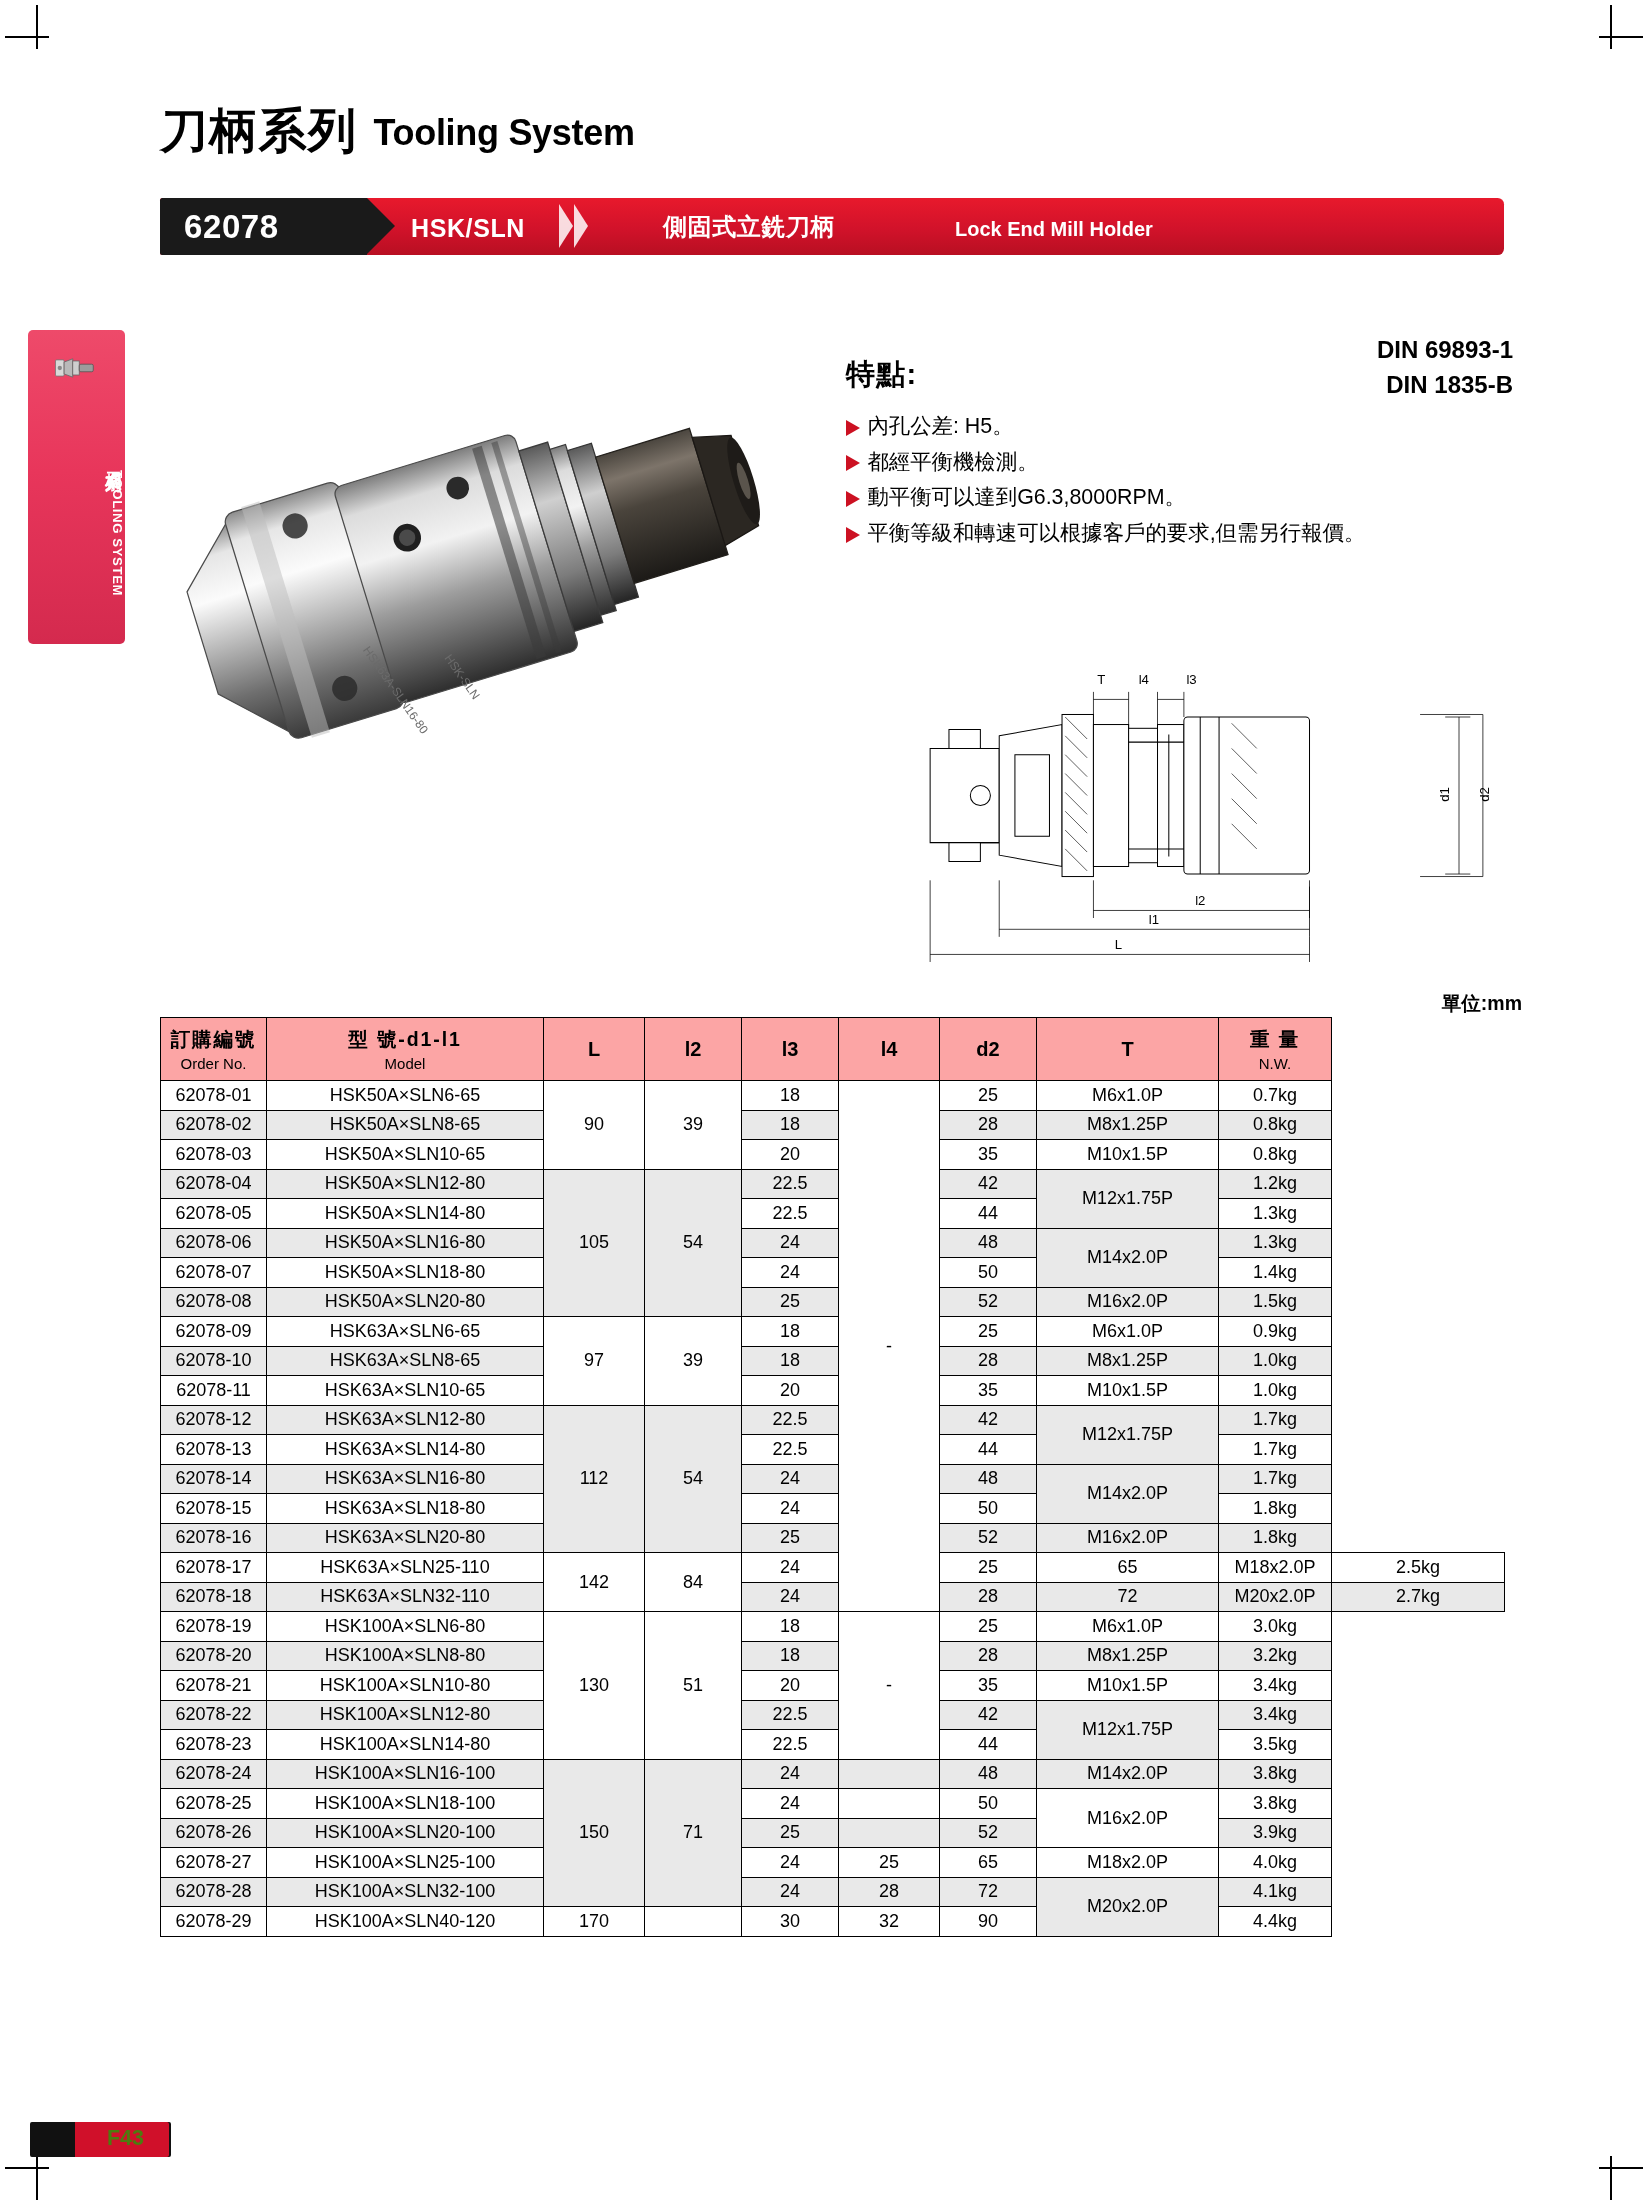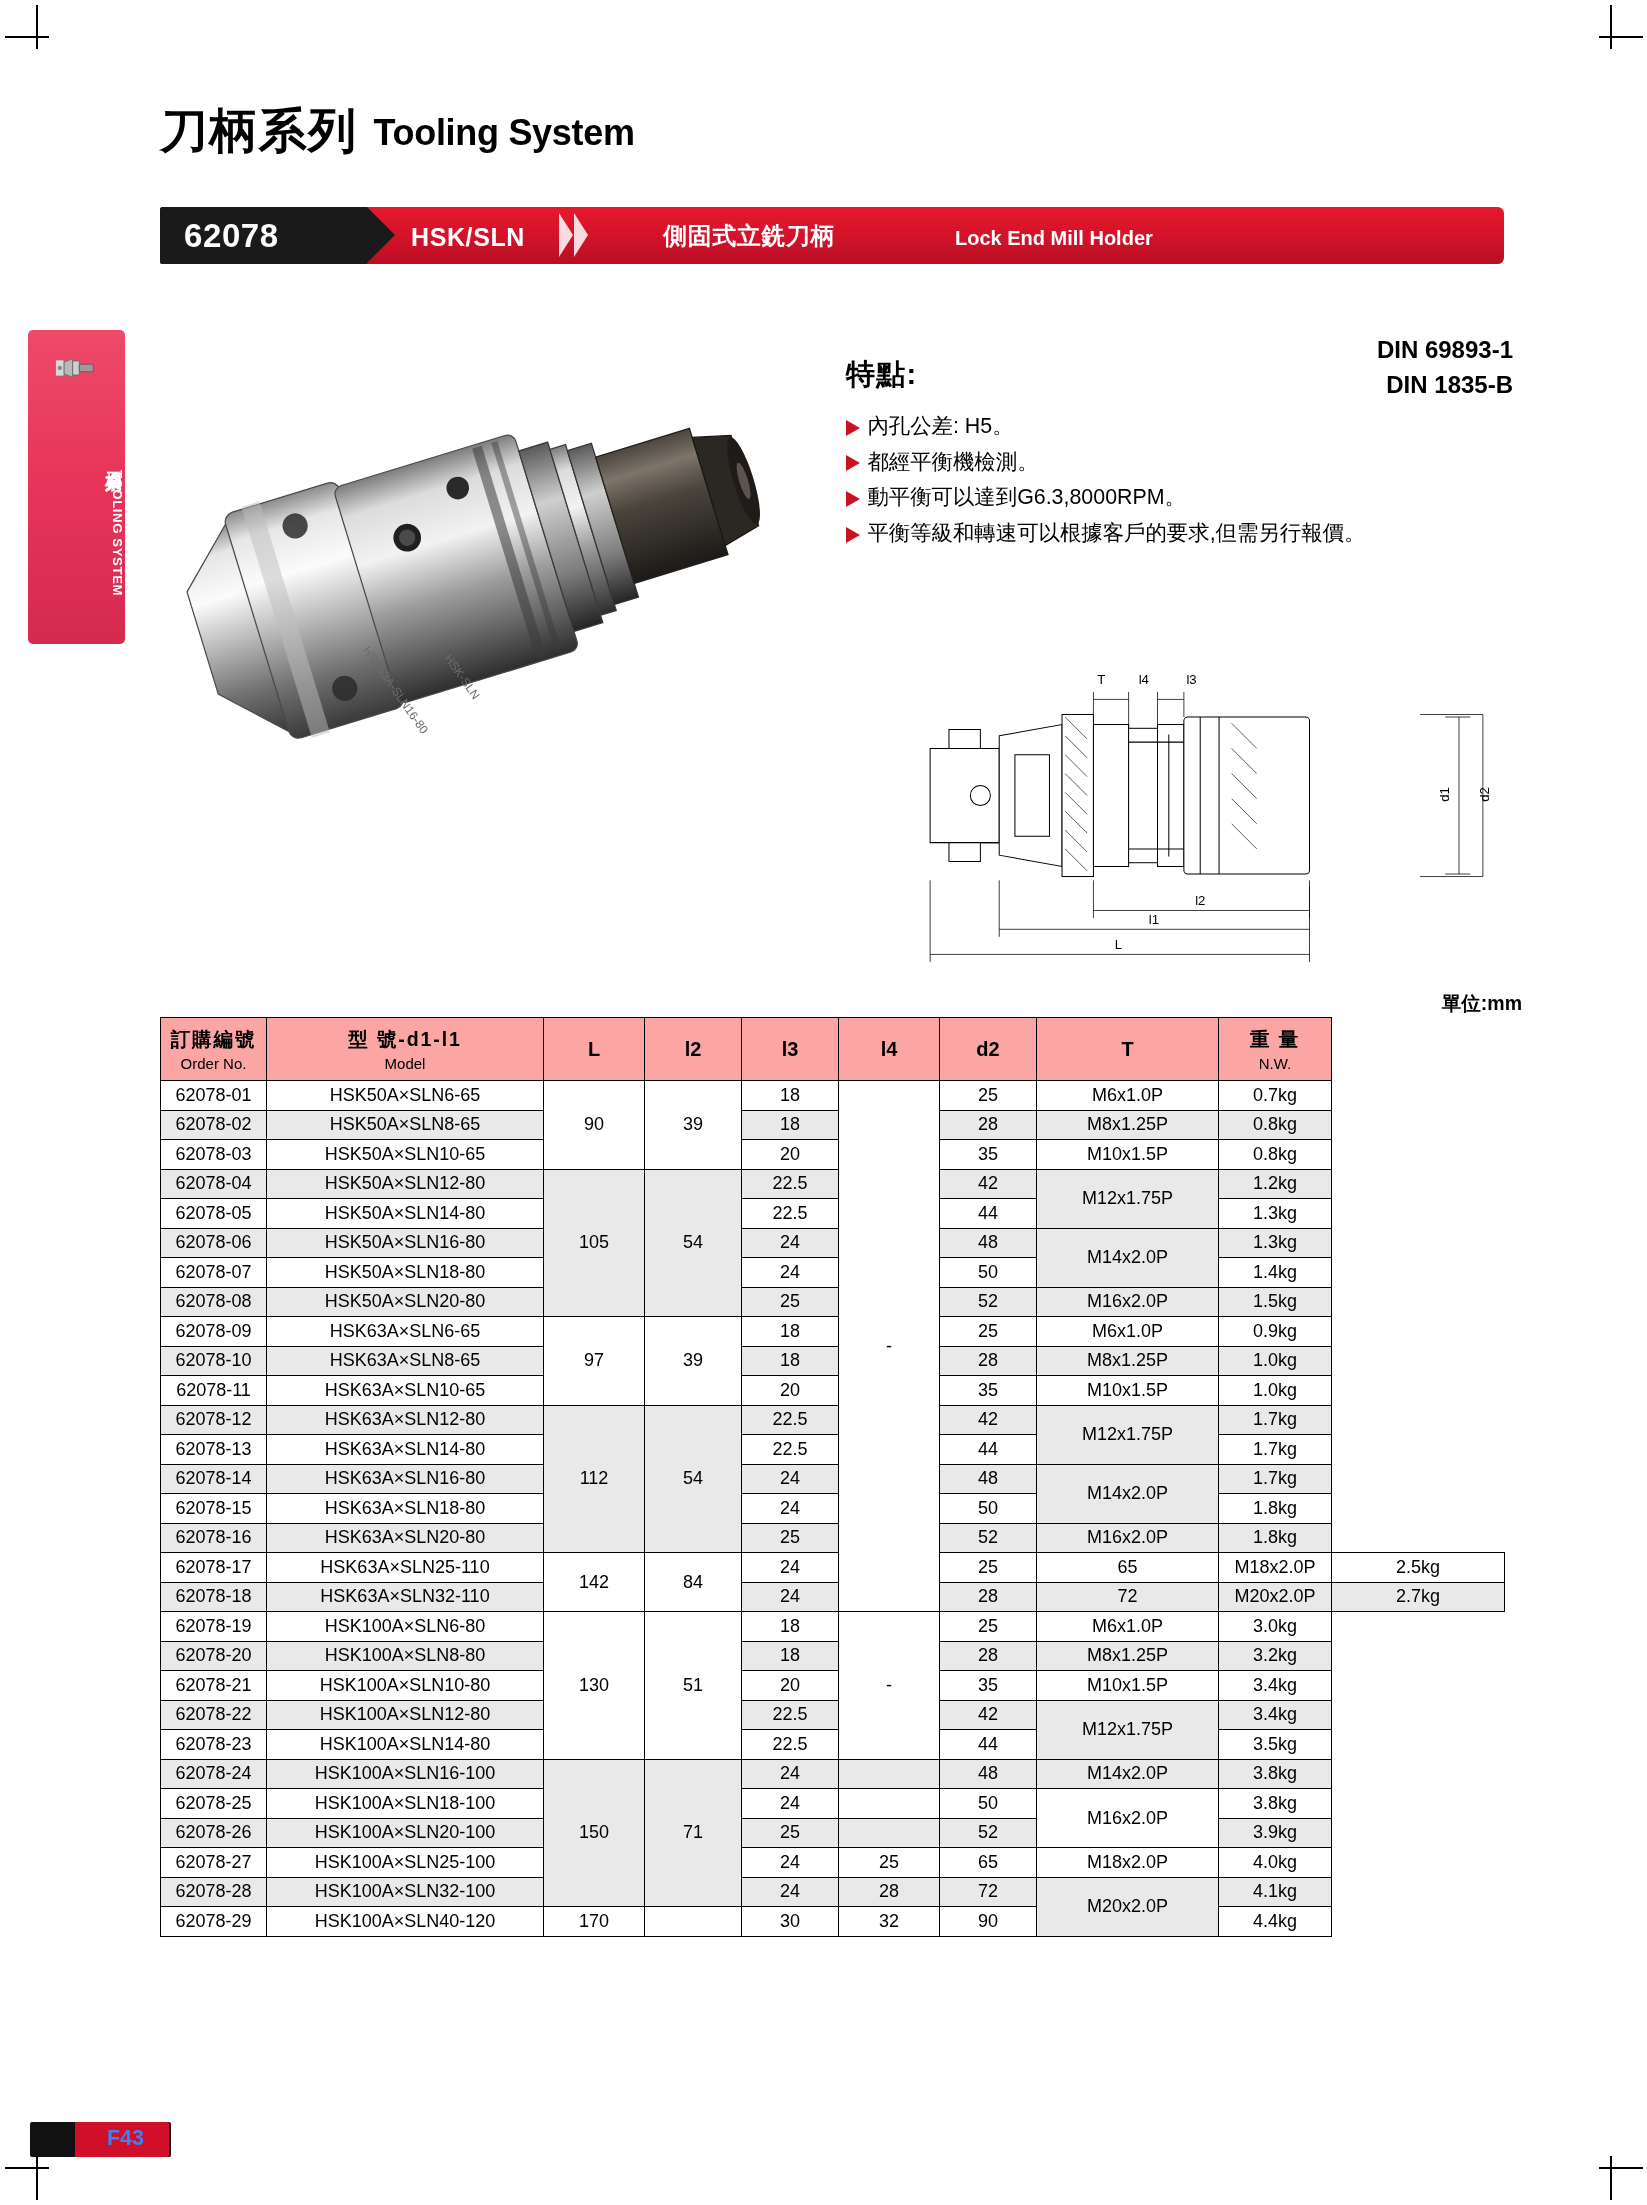--- a/index.html
+++ b/index.html
@@ -19,21 +19,21 @@
   .crop.v { width:1.9px; height:44px; }
   .crop.h { height:1.9px; width:44px; }
 
   
   .title-row { position:absolute; left:160px; top:107px; display:flex; align-items:flex-end; gap:16.3px; }
   .title-cn { font-size:48px; font-weight:bold; letter-spacing:1.3px; line-height:1; }
   .title-en { font-size:36px; font-weight:bold; line-height:1; padding-bottom:3.8px; letter-spacing:-0.3px; }
 
   
   .banner {
-    position:absolute; left:160px; top:207px; width:1344px; height:57px;
+    position:absolute; left:160px; top:198px; width:1344px; height:57px;
     background: linear-gradient(180deg,#e8192c 0%, #d1122a 55%, #b80f22 100%);
     border-radius:2.5px 6.3px 6.3px 2.5px;
   }
   .banner-black {
     position:absolute; left:0; top:0; height:57px; width:207px;
     background:#1a1a1a;
     border-radius:2.5px 0 0 2.5px;
   }
   .banner-black:after{
     content:""; position:absolute; right:-28px; top:0;
@@ -113,21 +113,21 @@
   .c-l2 { width:97px; }
   .c-l3 { width:97px; }
   .c-l4 { width:101px; }
   .c-d2 { width:97px; }
   .c-T { width:182px; }
   .c-nw { width:113px; }
 
   
   .footer-bar { position:absolute; left:30px; bottom:48px; width:141px; height:35px; background:#111; border-radius:1.9px;}
   .footer-red { position:absolute; left:75px; bottom:48px; width:94px; height:35px; background:#d0102a; border-radius:0 1.9px 1.9px 0;}
-  .footer-pg { position:absolute; left:107px; bottom:54px; color:#3b82f6; font-size:21.4px; font-weight:bold; }
+  .footer-pg { position:absolute; left:107px; bottom:54px; color:#4d7c0f; font-size:21.4px; font-weight:bold; }
 </style>
 </head>
 <body>
 
 <div class="page">
 
   <div class="crop v" style="left:36px; top:5px;"></div>
   <div class="crop h" style="left:5px; top:36px;"></div>
   <div class="crop v" style="right:36px; top:5px;"></div>
   <div class="crop h" style="right:5px; top:36px;"></div>

